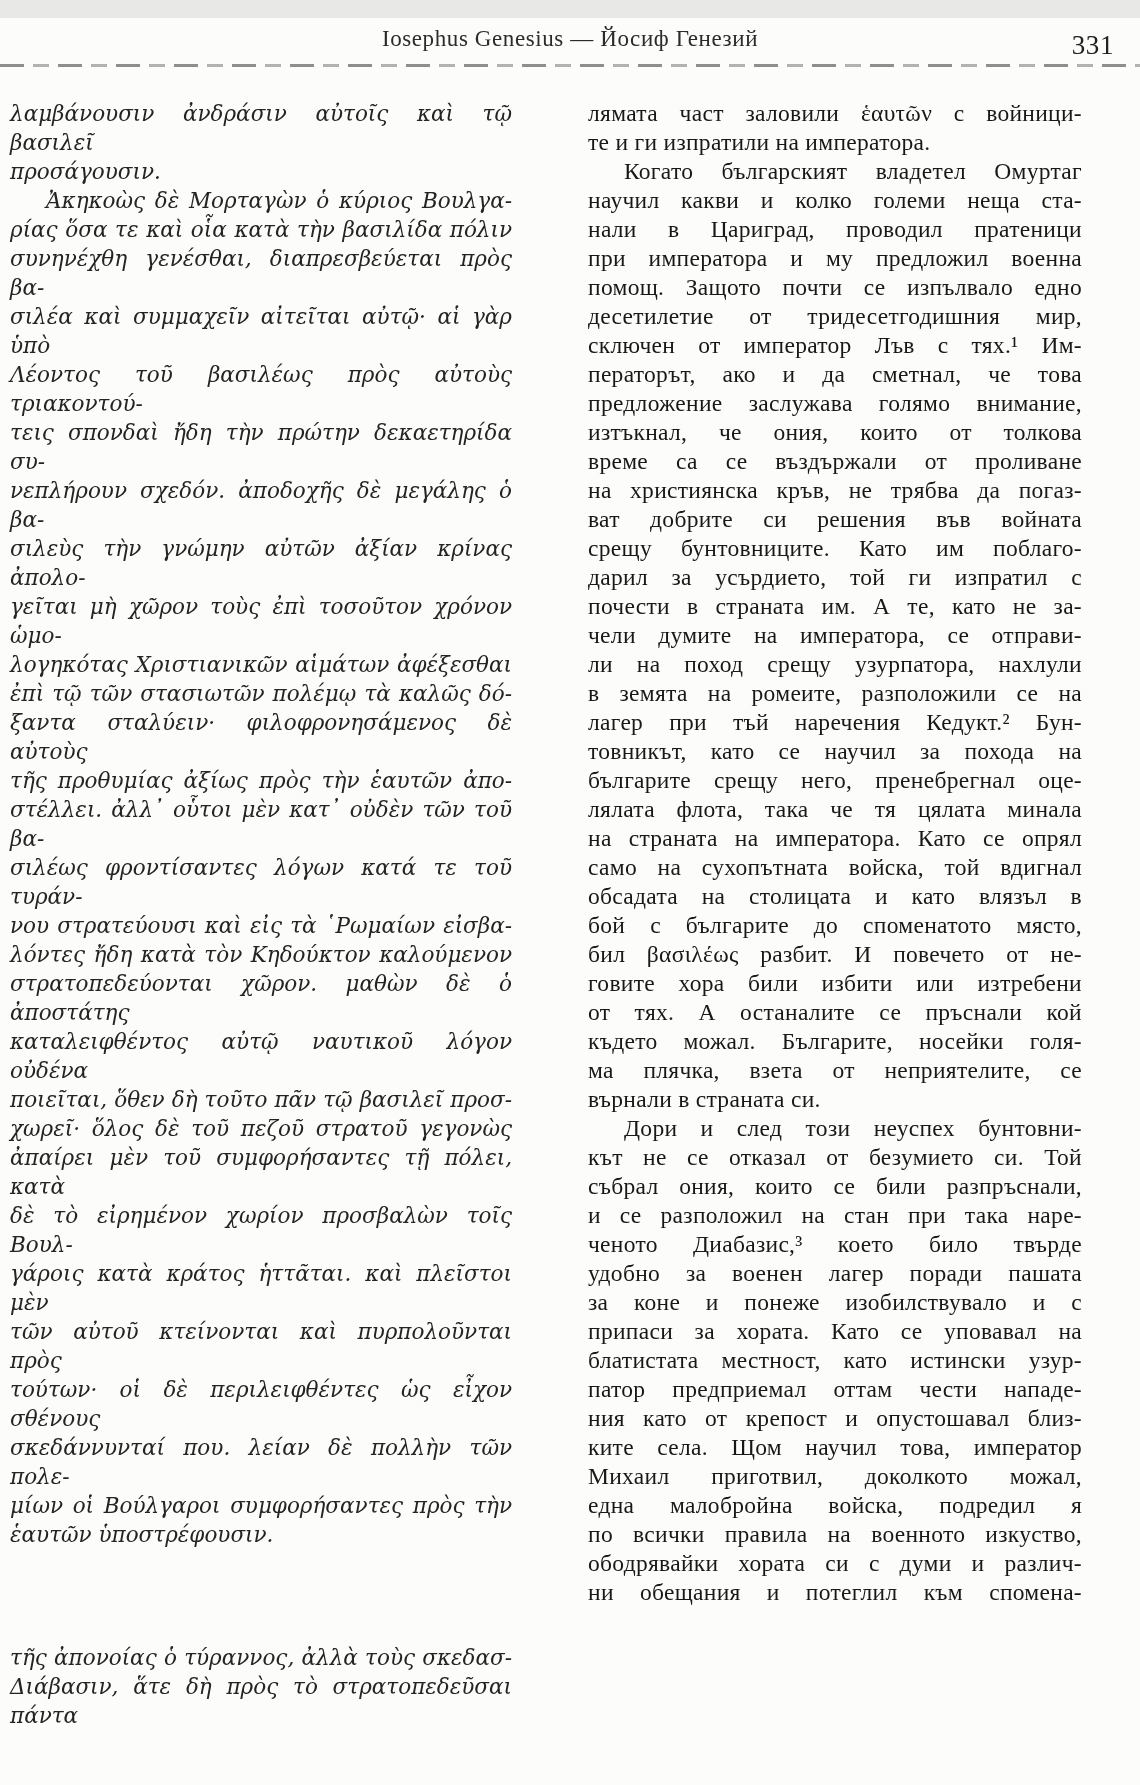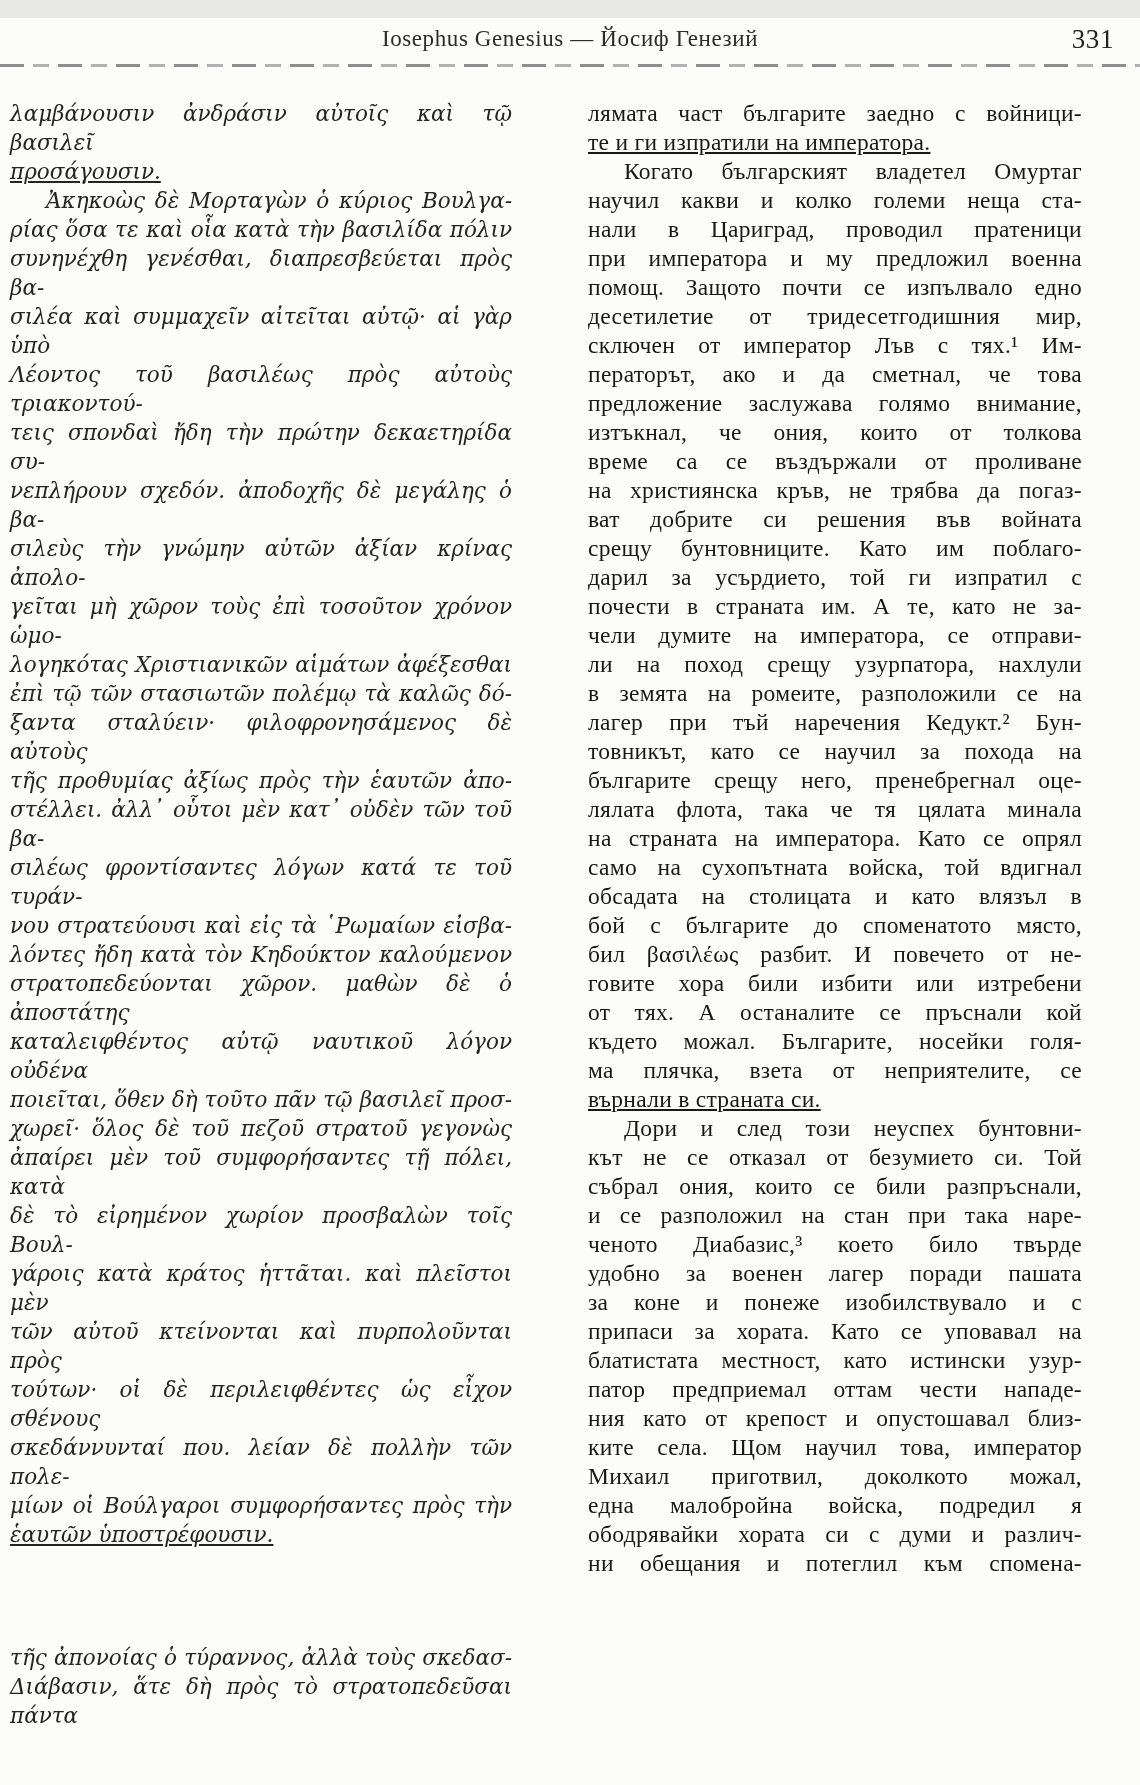--- a/index.html
+++ b/index.html
@@ -3,34 +3,34 @@
 <meta charset="utf-8">
 <style>
   html,body { margin:0; padding:0; background:#e8e8e6; }
   .page {
     position:relative; width:1140px; height:1785px; margin:18px auto;
     background:#fcfcfa; overflow:hidden; color:#1e1e1e;
     font-family:"Liberation Serif", serif;
   }
   .running-header { position:relative; padding-top:8px; height:32px;
     text-align:center; font-size:23px; letter-spacing:.6px; color:#2b2b2b; }
-  .page-number { position:absolute; right:26px; top:6px; font-size:27px; color:#222; }
+  .page-number { position:absolute; right:26px; top:12px; font-size:27px; color:#222; }
   .header-rule {
     margin-top:6px; height:3px; opacity:.75;
     background:repeating-linear-gradient(90deg,#6a6a6a 0 24px,transparent 24px 33px,#999 33px 49px,transparent 49px 58px);
   }
   .columns { display:flex; gap:76px; padding-left:10px; margin-top:32px; align-items:flex-start; }
   .col { flex:none; }
   .col-greek { width:502px; font-family:"DejaVu Serif", serif; font-style:italic;
     font-size:21.5px; line-height:29px; color:#242424; }
   .col-greek .para + .para { margin-top:94px; }
   .col-bulg { width:494px; font-family:"Liberation Serif", serif;
     font-size:23.5px; line-height:29px; letter-spacing:.3px; color:#181818; }
   .line { text-align:justify; text-align-last:justify; }
-  .line.end { text-align-last:left;text-decoration:underline; }
+  .line.end { text-align-last:left; }
   .line.indent { text-indent:36px; }
 </style>
 </head>
 <body>
 
 <div class="page">
   <div class="running-header">
     <span class="header-title">Iosephus Genesius — Йосиф Генезий</span>
     <span class="page-number">331</span>
   </div>
@@ -71,21 +71,21 @@
           <div class="line">μίων οἱ Βούλγαροι συμφορήσαντες πρὸς τὴν</div>
           <div class="line end">ἑαυτῶν ὑποστρέφουσιν.</div>
         </div>
         <div class="para">
           <div class="line">τῆς ἀπονοίας ὁ τύραννος, ἀλλὰ τοὺς σκεδασ-</div>
           <div class="line">Διάβασιν, ἅτε δὴ πρὸς τὸ στρατοπεδεῦσαι πάντα</div>
         </div>
       </div>
     <div class="col col-bulg">
         <div class="para">
-          <div class="line">лямата част българите заедно с войници-</div>
+          <div class="line">лямата част заловили ἑαυτῶν с войници-</div>
           <div class="line end">те и ги изпратили на императора.</div>
         </div>
         <div class="para">
           <div class="line indent">Когато българският владетел Омуртаг</div>
           <div class="line">научил какви и колко големи неща ста-</div>
           <div class="line">нали в Цариград, проводил пратеници</div>
           <div class="line">при императора и му предложил военна</div>
           <div class="line">помощ. Защото почти се изпълвало едно</div>
           <div class="line">десетилетие от тридесетгодишния мир,</div>
           <div class="line">сключен от император Лъв с тях.¹ Им-</div>
@@ -124,19 +124,20 @@
           <div class="line">ченото Диабазис,³ което било твърде</div>
           <div class="line">удобно за военен лагер поради пашата</div>
           <div class="line">за коне и понеже изобилствувало и с</div>
           <div class="line">припаси за хората. Като се уповавал на</div>
           <div class="line">блатистата местност, като истински узур-</div>
           <div class="line">патор предприемал оттам чести нападе-</div>
           <div class="line">ния като от крепост и опустошавал близ-</div>
           <div class="line">ките села. Щом научил това, император</div>
           <div class="line">Михаил приготвил, доколкото можал,</div>
           <div class="line">една малобройна войска, подредил я</div>
+          <div class="line">по всички правила на военното изкуство,</div>
           <div class="line">ободрявайки хората си с думи и различ-</div>
           <div class="line">ни обещания и потеглил към спомена-</div>
         </div>
       </div>
   </div>
 
 </div>
 
 </body></html>

